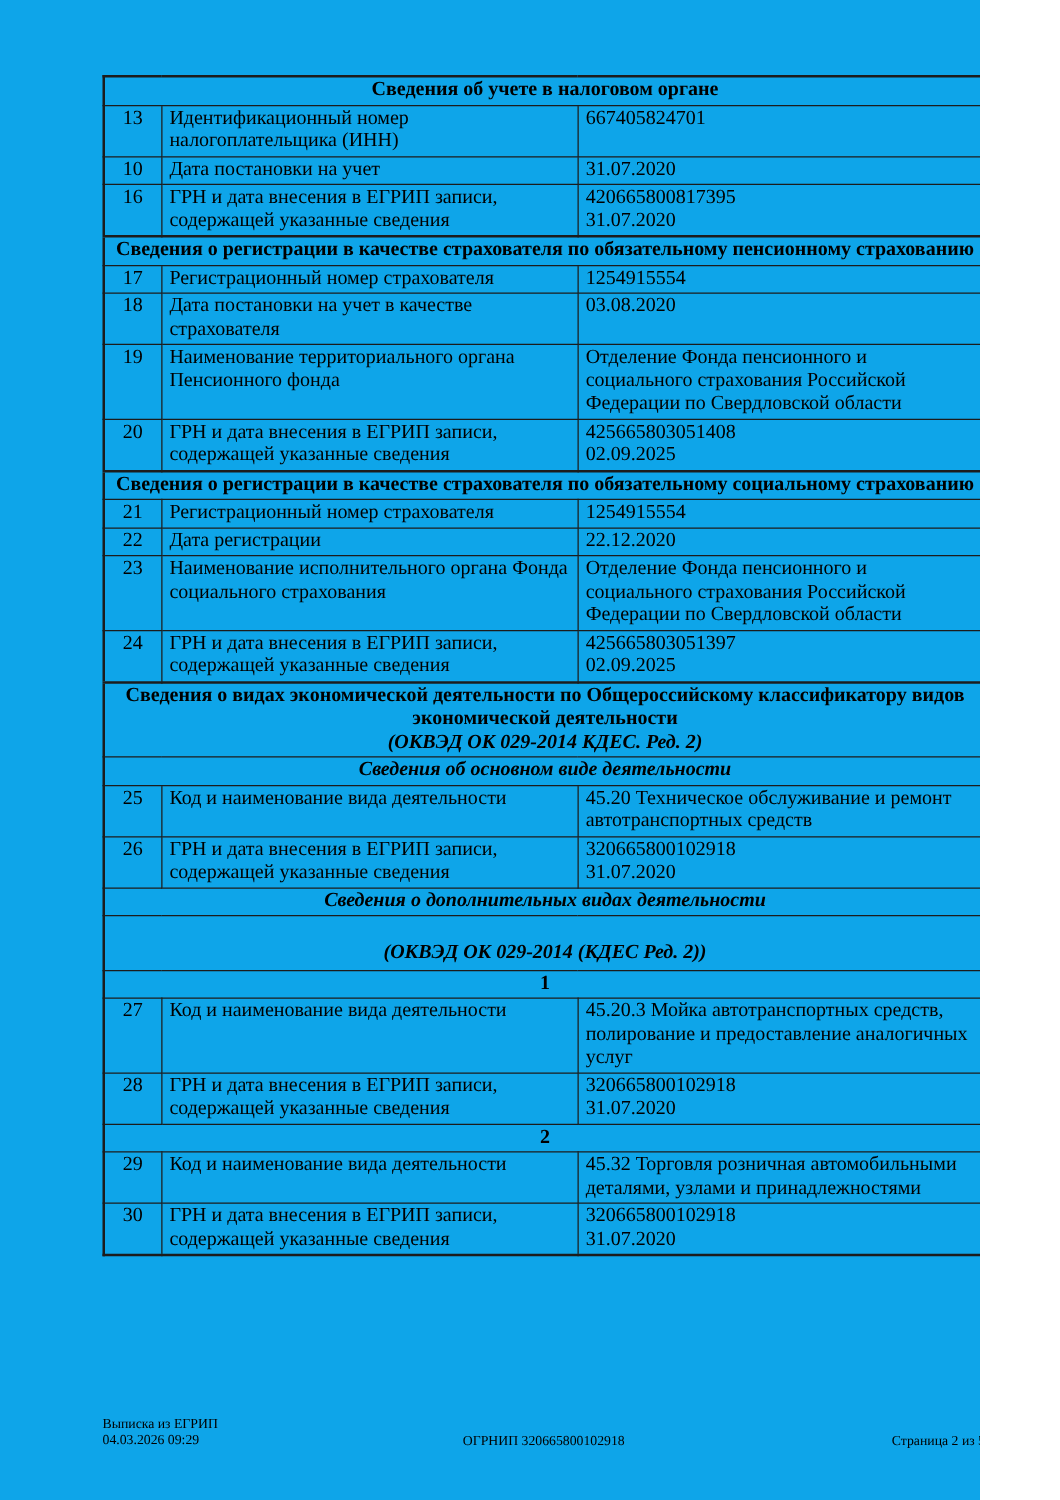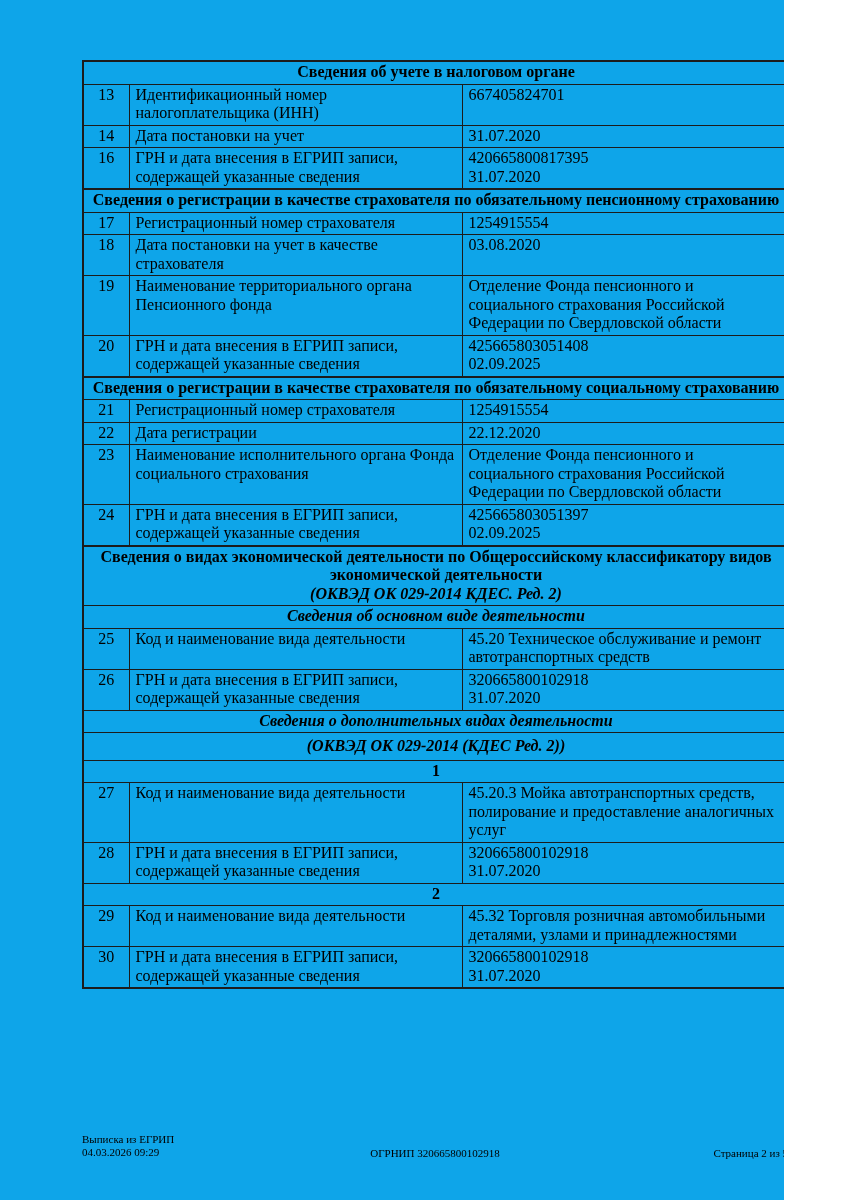--- a/index.html
+++ b/index.html
@@ -50,21 +50,21 @@
     padding-right: 10px;
   }
   td.sec {
     text-align: center;
     font-weight: bold;
   }
   td.sec.bold-italic {
     font-style: italic;
   }
   td.sec.tall {
-    padding-top: 4px;
+    padding-top: 20px;
     padding-bottom: 4px;
   }
   td.sec .italic {
     font-style: italic;
   }
   .footer {
     position: absolute;
     left: 82px;
     top: 1133px;
     width: 706px;
@@ -109,21 +109,21 @@
           </td>
         </tr>
         <tr>
           <td class="num">13</td>
           <td class="label">Идентификационный номер налогоплательщика (ИНН)</td>
           <td class="val">
             <div>667405824701</div>
           </td>
         </tr>
         <tr>
-          <td class="num">14</td>
+          <td class="num">10</td>
           <td class="label">Дата постановки на учет</td>
           <td class="val">
             <div>31.07.2020</div>
           </td>
         </tr>
         <tr>
           <td class="num">16</td>
           <td class="label">ГРН и дата внесения в ЕГРИП записи, содержащей указанные сведения</td>
           <td class="val">
             <div>420665800817395</div>

